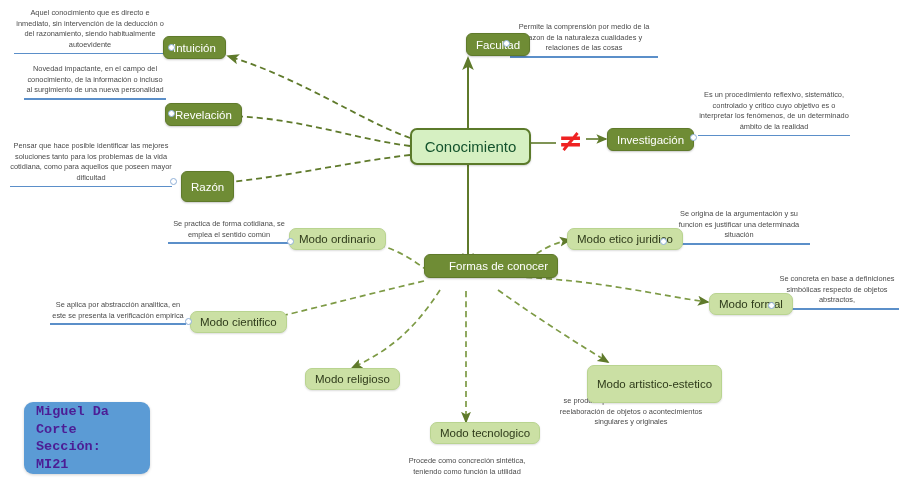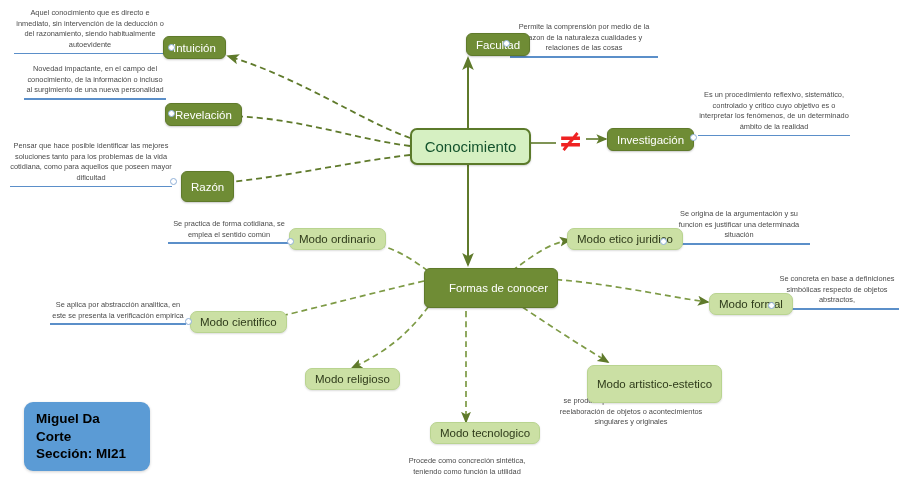--- a/index.html
+++ b/index.html
@@ -108,28 +108,29 @@
     line-height: 1;
     z-index: 6;
   }
 
   
   .badge {
     position: absolute;
     box-sizing: border-box;
     background: #5b9bd5;
     border-radius: 9px;
-    color: #000000;
+    color: #4c1d95;
     font-size: 13.5px;
     font-weight: bold;
     line-height: 1.3;
-    padding: 8px 12px;
+    padding: 1px 12px;
     text-align: left;
     z-index: 7;
     box-shadow: 0 1px 3px rgba(0,0,0,.18);
+    font-family: Liberation Mono, monospace;
   }
   .badge span { display: block; }
 </style>
 </head>
 <body>
 
 <div id="canvas">
 
   <svg id="wires" viewBox="0 0 905 495" xmlns="http://www.w3.org/2000/svg">
     <defs>
@@ -208,21 +209,21 @@
   <div class="node lvl1" style="left:163px; top:36px; height:23px;">Intuición</div>
 
   <div class="node lvl1" style="left:165px; top:103px; height:23px;">Revelación</div>
 
   <div class="node lvl1" style="left:181px; top:171px; height:31px;">Razón</div>
 
   <div class="node lvl1" style="left:466px; top:33px; height:23px;">Facultad</div>
 
   <div class="node lvl1" style="left:607px; top:128px; height:23px;">Investigación</div>
 
-  <div class="node lvl1" style="left:424px; top:268px; height:40px;padding-left:24px;">Formas de conocer</div>
+  <div class="node lvl1" style="left:424px; top:254px; height:24px;padding-left:24px;">Formas de conocer</div>
 
   <div class="node lvl2" style="left:289px; top:228px; height:22px;">Modo ordinario</div>
 
   <div class="node lvl2" style="left:567px; top:228px; height:22px;">Modo etico juridico</div>
 
   <div class="node lvl2" style="left:709px; top:293px; height:22px;">Modo formal</div>
 
   <div class="node lvl2" style="left:190px; top:311px; height:22px;">Modo cientifico</div>
 
   <div class="node lvl2" style="left:305px; top:368px; height:22px;">Modo religioso</div>

